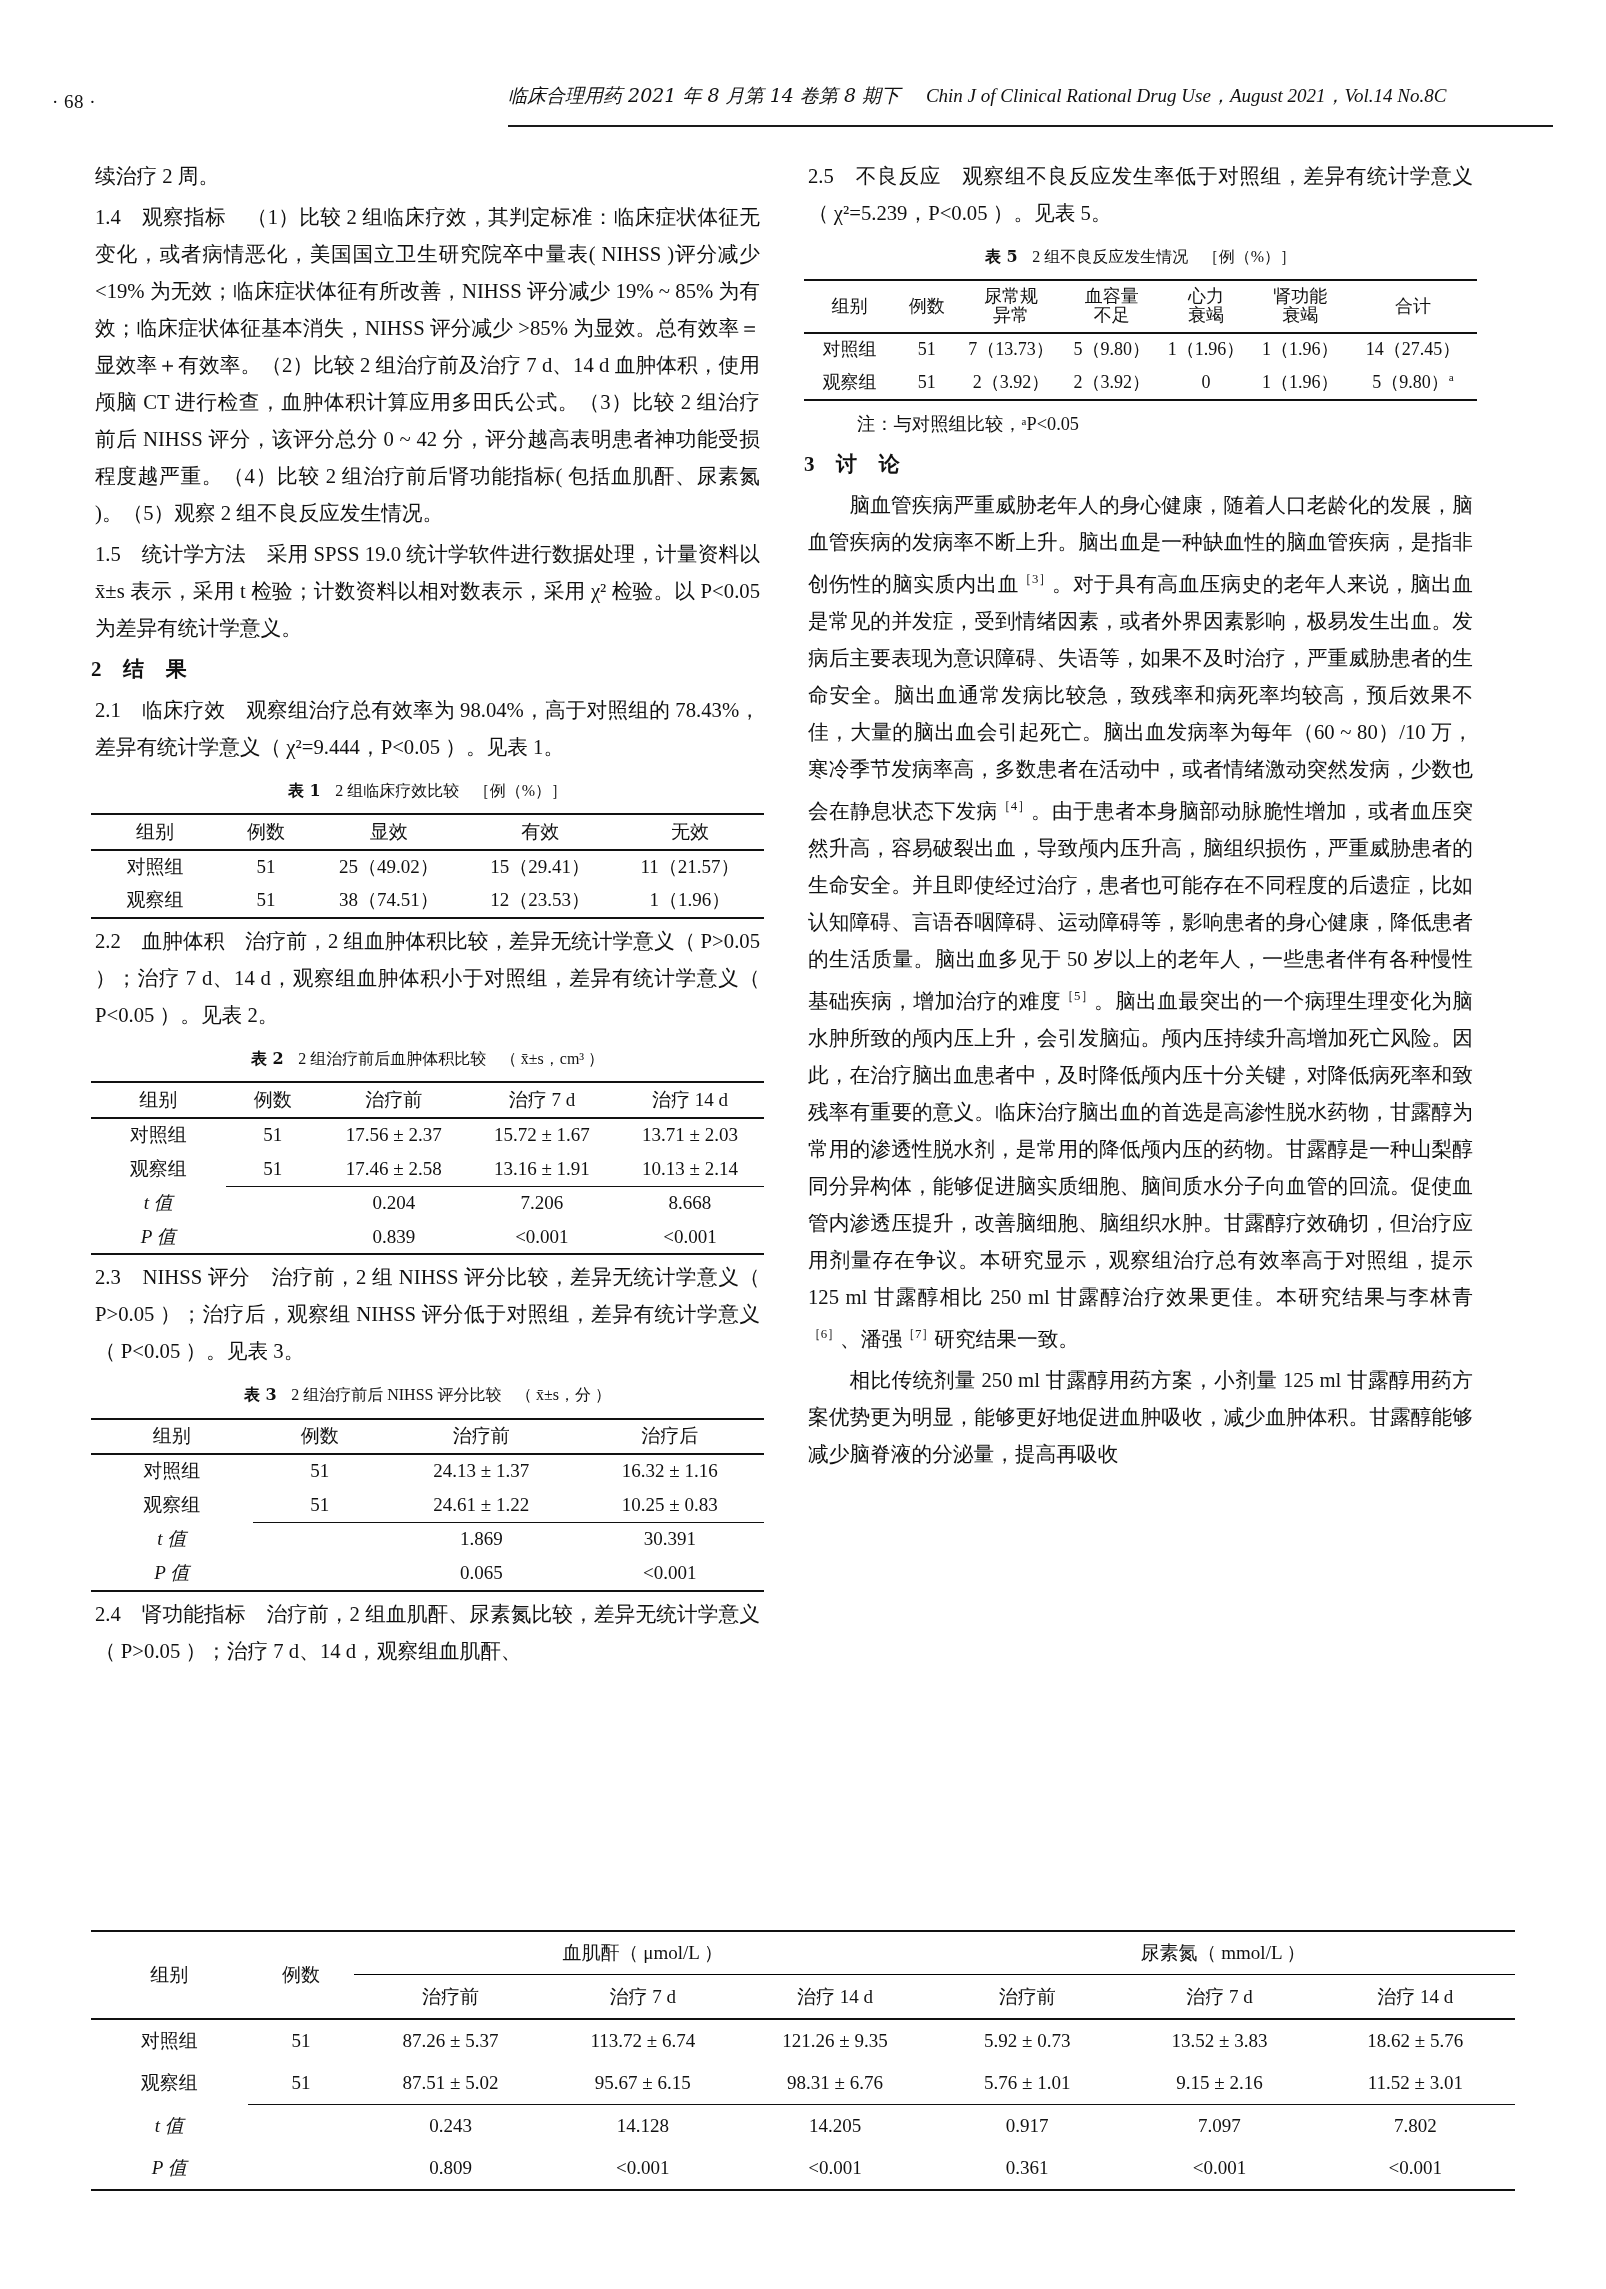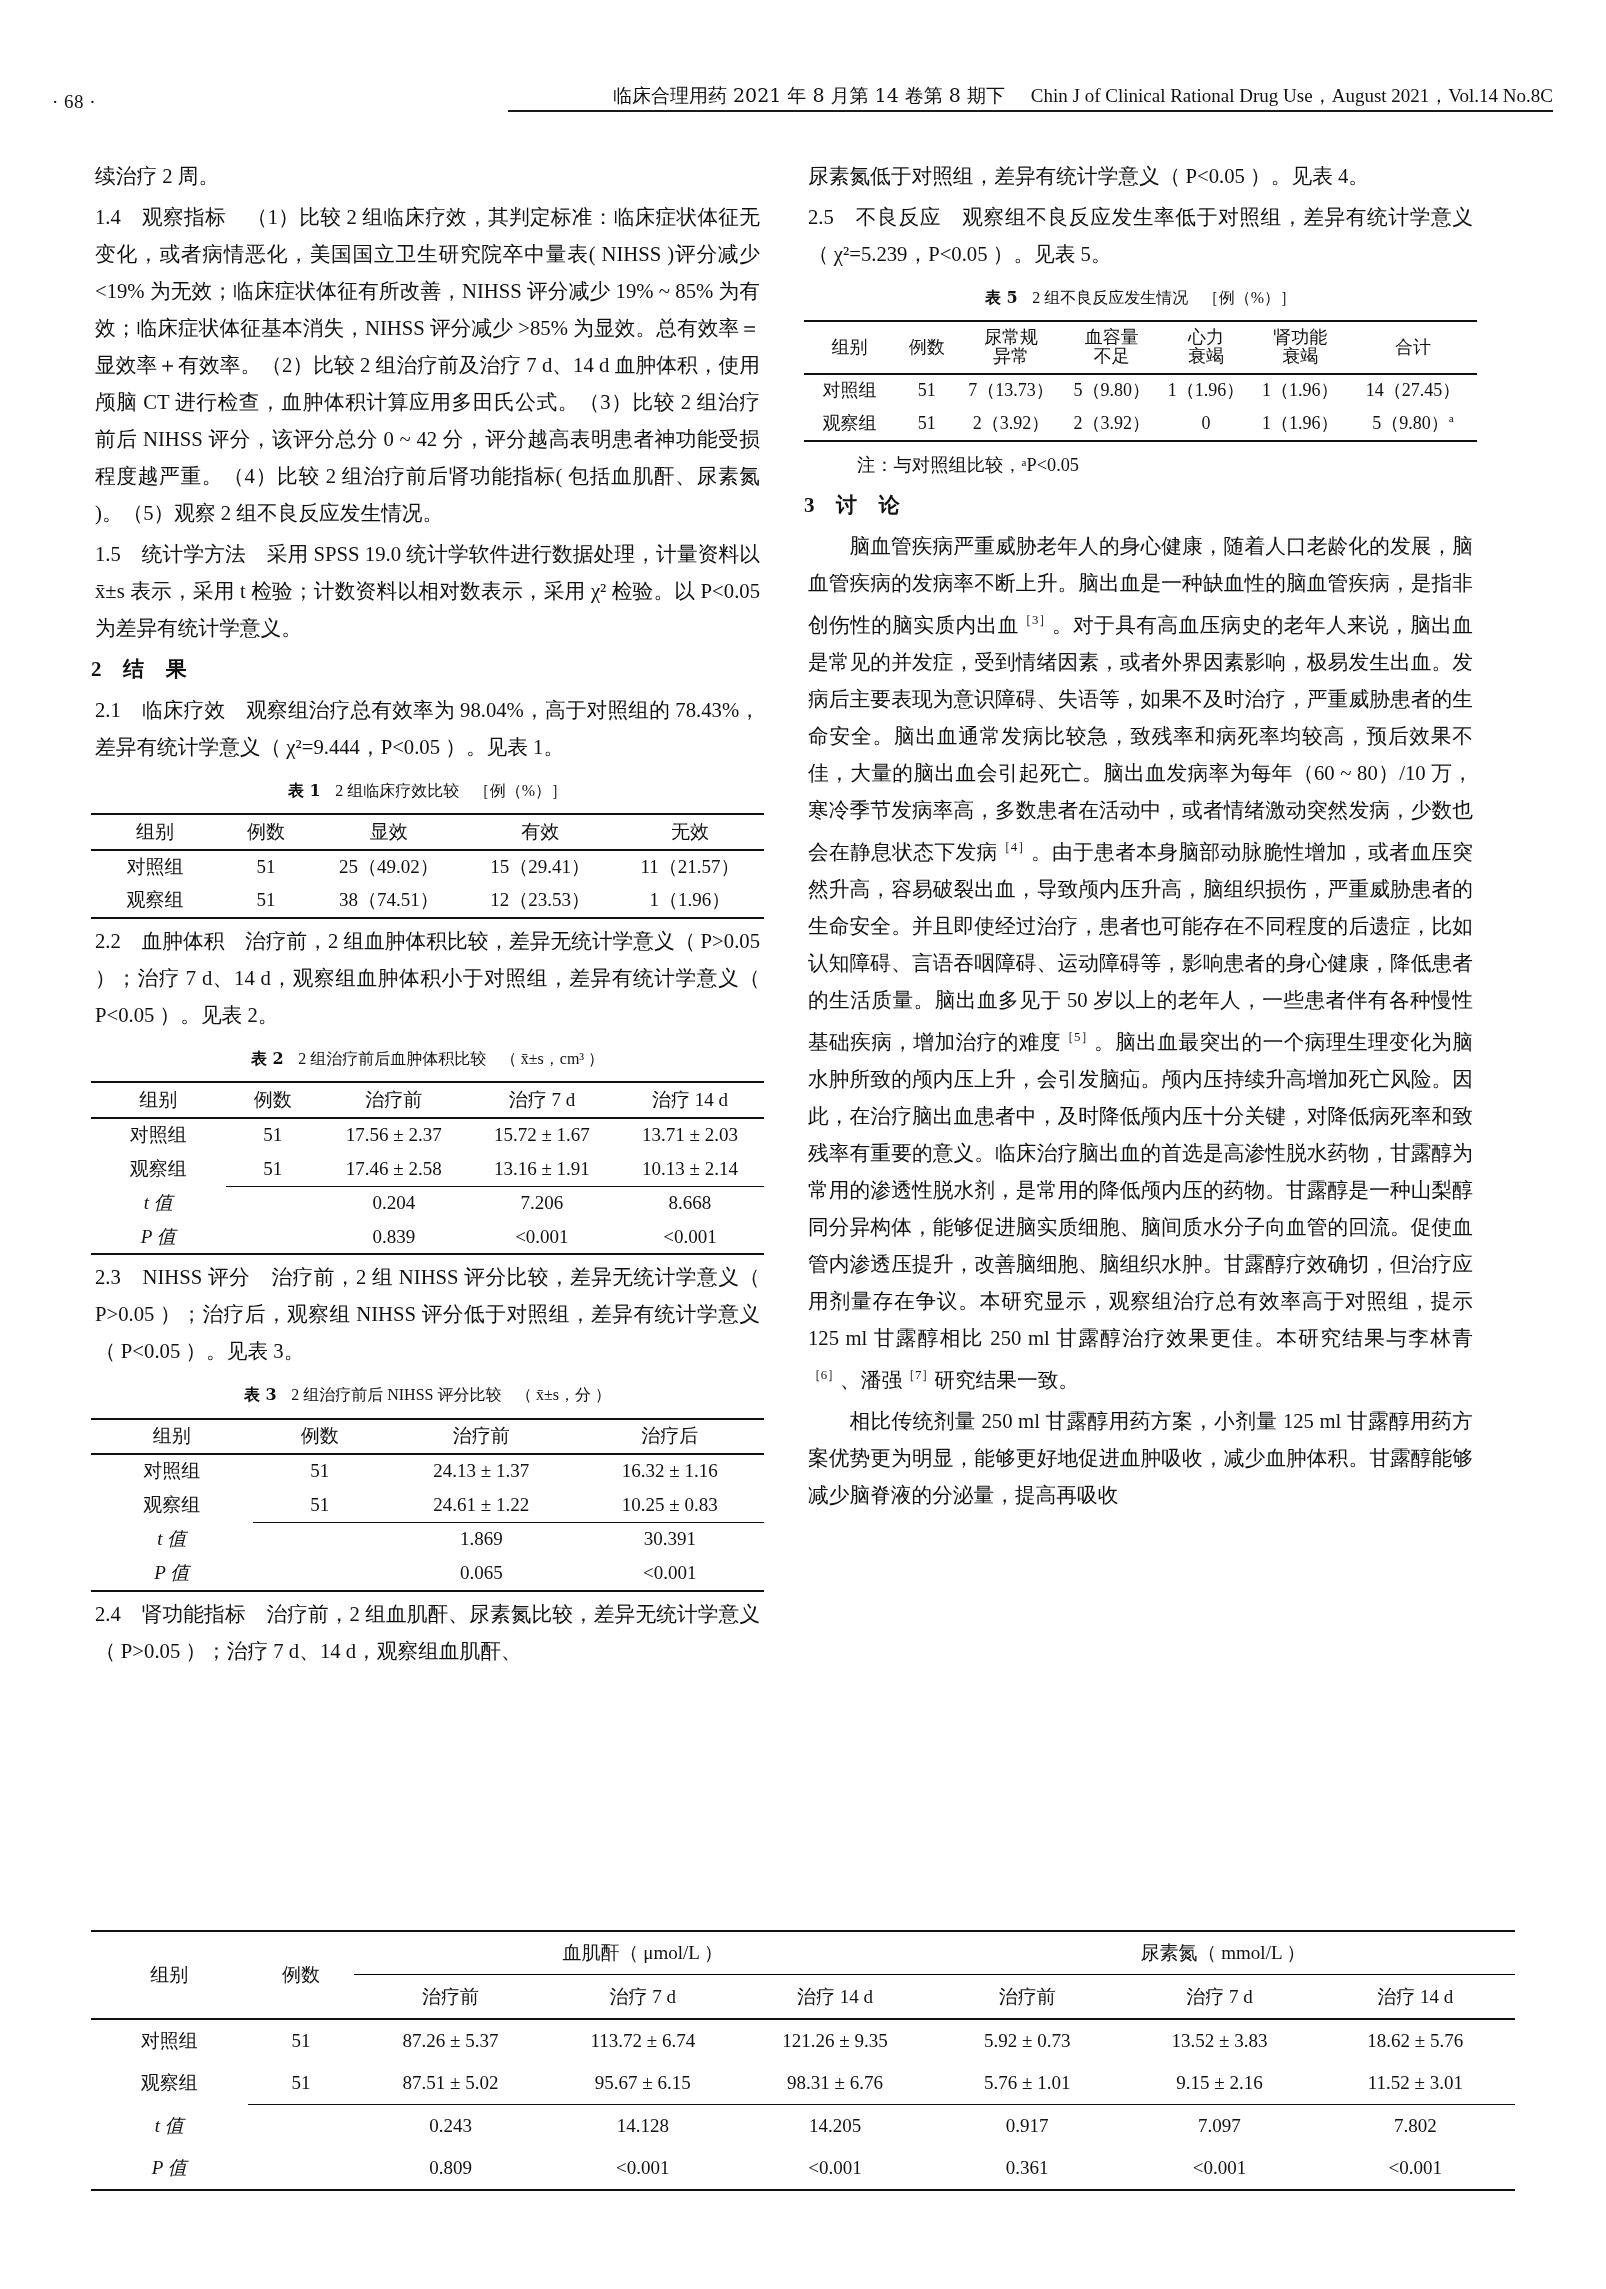--- a/index.html
+++ b/index.html
@@ -36,22 +36,23 @@
     font-size: 19px;
     letter-spacing: 0.5px;
     font-family: "Liberation Serif", serif;
   }
   .header-rule-box {
     position: absolute;
     left: 508px;
     right: 53px;
     top: 0;
     border-bottom: 2px solid #1a1a1a;
-    padding-bottom: 2px;
-    text-align: right;
+    padding-bottom: 17px;
+    text-align: left;
+    font-style: italic;
   }
   .header-line {
     font-size: 19px;
     white-space: nowrap;
     line-height: 1.25;
   }
   .header-line .cn { font-family: "DejaVu Serif", serif; }
   .header-line .en { font-family: "Liberation Serif", serif; }
 
   
@@ -319,21 +320,20 @@
         </tbody>
       </table>
     </div>
 
     <p class="para">2.4　肾功能指标　治疗前，2 组血肌酐、尿素氮比较，差异无统计学意义（ P&gt;0.05 ）；治疗 7 d、14 d，观察组血肌酐、</p>
 
   </div>
 
   <div class="col col-right">
 
-    <p class="para">尿素氮低于对照组，差异有统计学意义（ P&lt;0.05 ）。见表 4。</p>
 
     <p class="para">2.5　不良反应　观察组不良反应发生率低于对照组，差异有统计学意义（ χ²=5.239，P&lt;0.05 ）。见表 5。</p>
 
     <div class="tbl-wrap">
       <div class="tbl-cap">
         <span class="tnum">表 5</span><span class="gp"></span><span>2 组不良反应发生情况</span><span class="gp"></span><span>［例（%）］</span>
       </div>
       <table class="dt" style="font-size:18px">
         <colgroup>
             <col style="width:13.5%">

